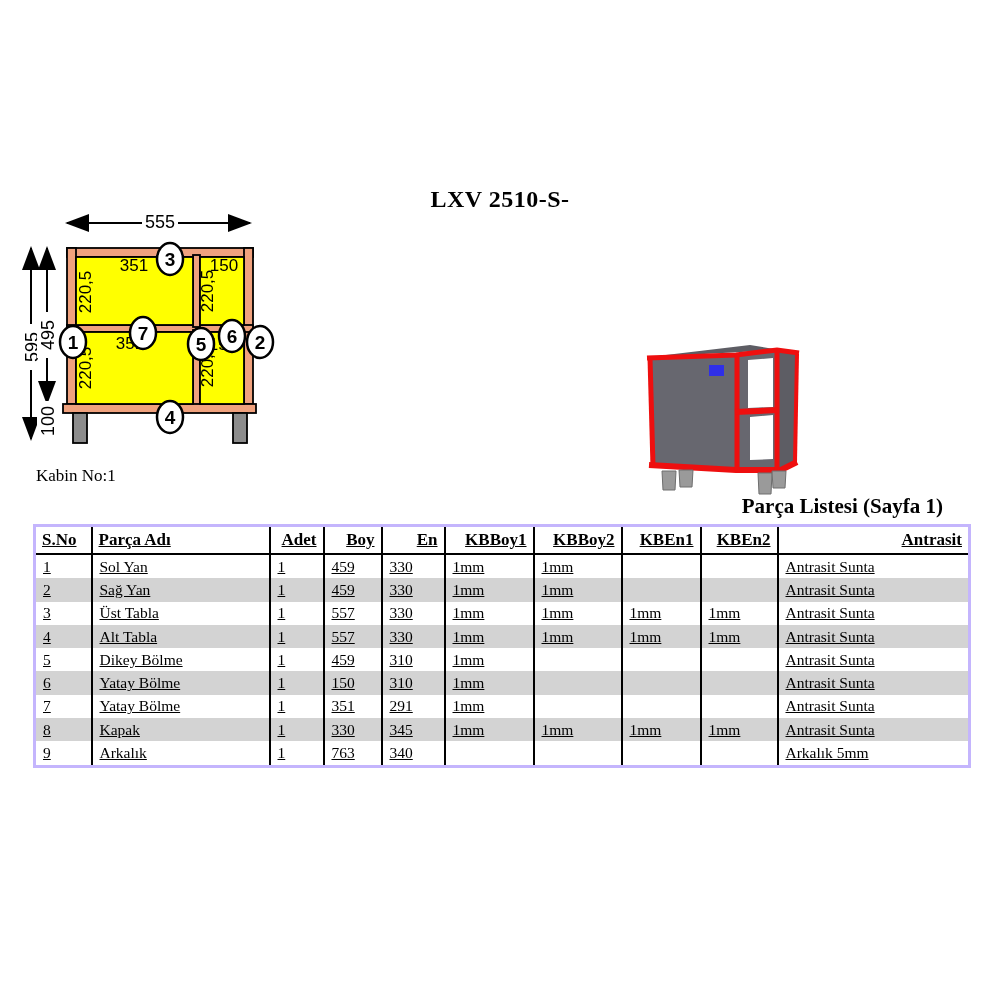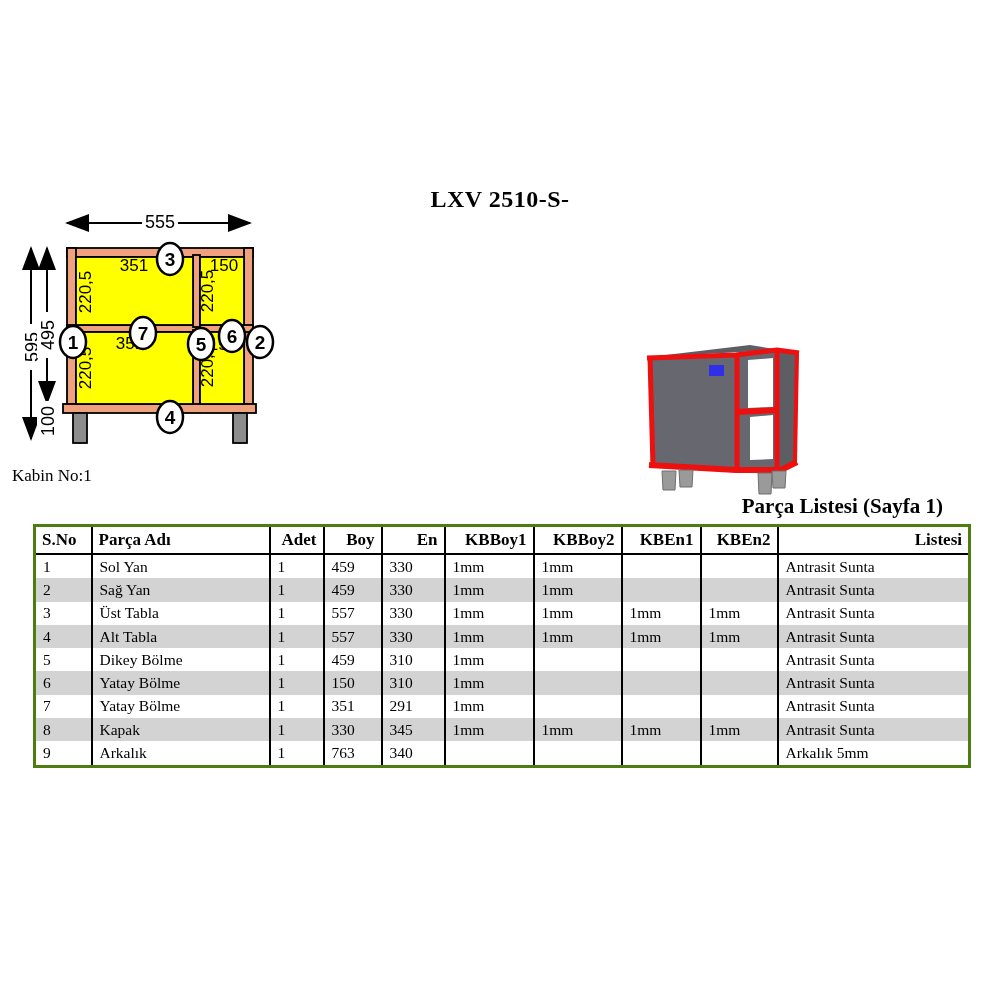--- a/index.html
+++ b/index.html
@@ -1,25 +1,25 @@
 <!DOCTYPE html>
 <html><head>
 <meta charset="utf-8">
 <style>
   html,body{margin:0;padding:0;background:#fff;}
   .page{position:relative;width:1000px;height:1000px;background:#fff;overflow:hidden;
         font-family:"Liberation Serif", serif;color:#000;}
   .doc-title{position:absolute;left:0;top:186px;width:1000px;text-align:center;
              font-size:24px;font-weight:bold;letter-spacing:.5px;}
-  .cabin-label{position:absolute;left:12px;top:466px;font-size:17px;}
+  .cabin-label{position:absolute;left:36px;top:466px;font-size:17px;}
   .table-title{position:absolute;left:33px;top:494px;width:910px;text-align:right;
                font-size:21px;font-weight:bold;}
   svg text{font-family:"Liberation Sans", sans-serif;}
   .parts-table{position:absolute;left:33px;top:524px;width:935px;border-collapse:collapse;
-               table-layout:fixed;border:3px solid #4d7c0f;}
+               table-layout:fixed;border:3px solid #c4b5fd;text-decoration:underline;}
   .parts-table th{border-left:2px solid #000;border-right:2px solid #000;border-bottom:2px solid #000;
                   font-size:17px;font-weight:bold;padding:2px 6px;height:22px;text-align:right;}
   .parts-table th.al{text-align:left;}
   .parts-table td{border-left:2px solid #000;border-right:2px solid #000;
                   font-size:15.5px;padding:0 7px;height:23.3px;white-space:nowrap;overflow:hidden;}
   .parts-table tr.stripe td{background:#d3d3d3;}
   .dimtxt{font-size:18px;}
   .comptxt{font-size:17px;}
   .callout-num{font-size:19px;font-weight:bold;}
 </style>
@@ -169,21 +169,21 @@
         <tr>
           <th class="al">S.No</th>
           <th class="al">Parça Adı</th>
           <th>Adet</th>
           <th>Boy</th>
           <th>En</th>
           <th>KBBoy1</th>
           <th>KBBoy2</th>
           <th>KBEn1</th>
           <th>KBEn2</th>
-          <th>Listesi</th>
+          <th>Antrasit</th>
         </tr>
       </thead>
     <tbody>
         <tr>
           <td>1</td>
           <td>Sol Yan</td>
           <td>1</td>
           <td>459</td>
           <td>330</td>
           <td>1mm</td>

